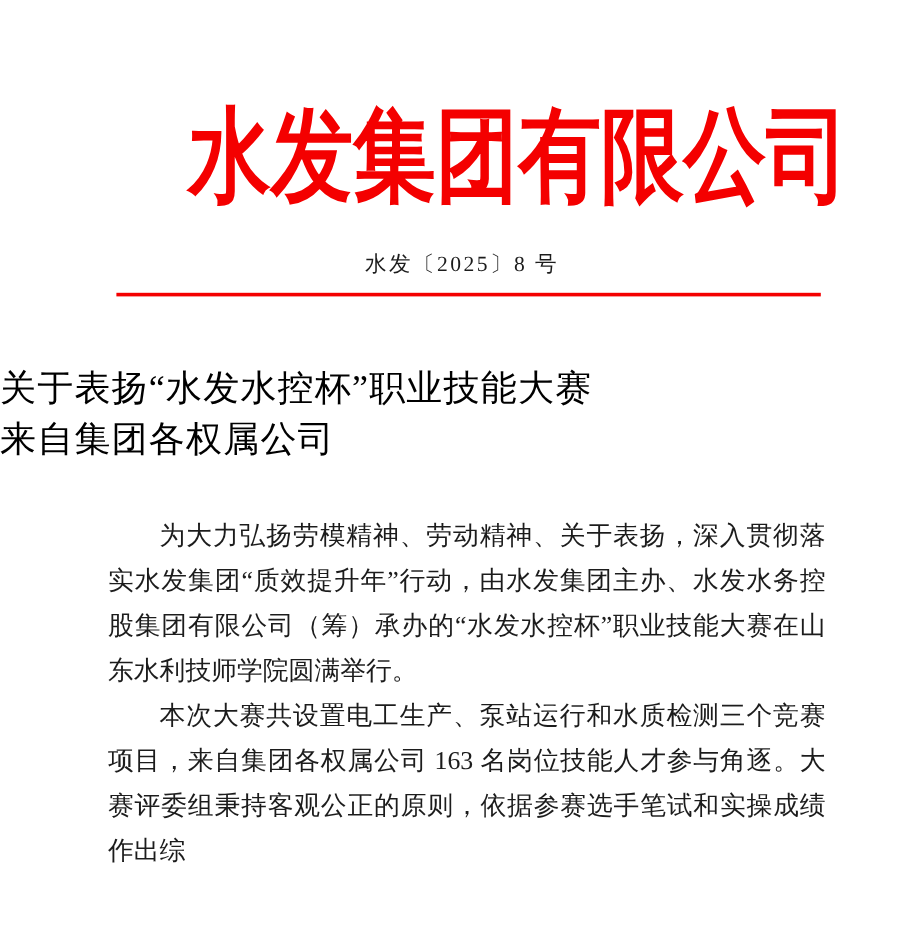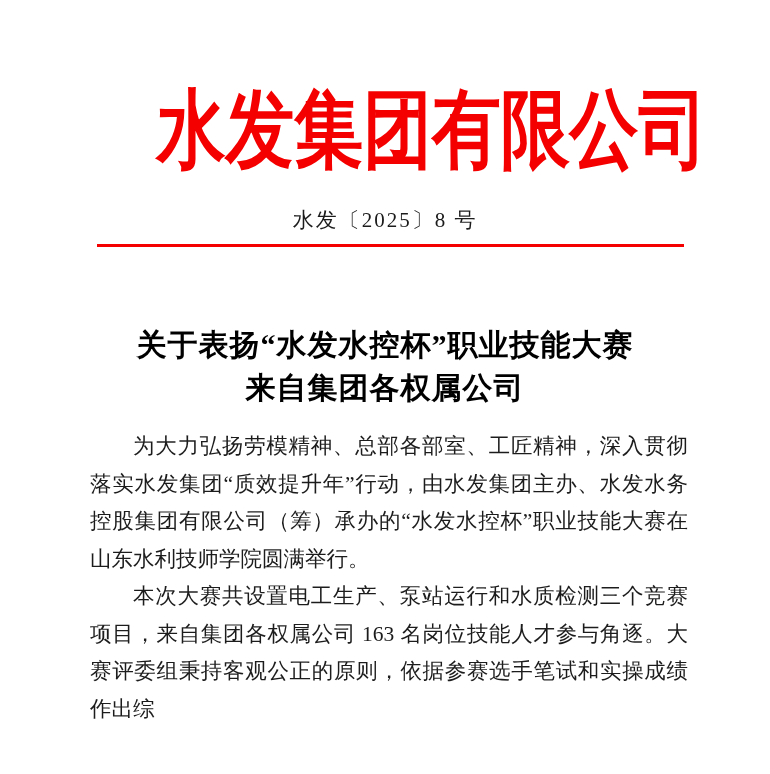--- a/index.html
+++ b/index.html
@@ -29,38 +29,38 @@
     font-weight:bold;
     color:var(--red);
     white-space:nowrap;
     transform:scaleX(0.80);
     transform-origin:50% 50%;
   }
   
   .doc-number{
     position:absolute;top:205px;left:0;width:770px;
     text-align:center;
-    font-size:21px;
+    font-size:18px;
     line-height:30px;
     letter-spacing:2px;
     color:var(--body-black);
   }
   
   .red-line{
     position:absolute;top:244px;left:97px;
     width:587px;height:3px;
     background:var(--red);
   }
   
   .doc-title{
-    position:absolute;top:323px;left:0;width:770px;
-    text-align:center;
+    position:absolute;top:302px;left:0;width:770px;
+    text-align:left;
     font-size:30px;
     line-height:43px;
-    font-weight:bold;
+    font-weight:normal;
     color:var(--title-black);
     letter-spacing:1px;
   }
   
   .doc-body{
     position:absolute;top:428px;left:90px;
     width:598px;
     font-size:21.5px;
     line-height:37.5px;
     color:var(--body-black);
@@ -82,17 +82,17 @@
   <div class="doc-number">水发〔2025〕8 号</div>
 
   <div class="red-line"></div>
 
   <div class="doc-title">
     <div>关于表扬“水发水控杯”职业技能大赛</div>
     <div>来自集团各权属公司</div>
   </div>
 
   <div class="doc-body">
-    <p class="para">为大力弘扬劳模精神、总部各部室、工匠精神，深入贯彻落实水发集团“质效提升年”行动，由水发集团主办、水发水务控股集团有限公司（筹）承办的“水发水控杯”职业技能大赛在山东水利技师学院圆满举行。</p>
+    <p class="para">为大力弘扬劳模精神、劳动精神、关于表扬，深入贯彻落实水发集团“质效提升年”行动，由水发集团主办、水发水务控股集团有限公司（筹）承办的“水发水控杯”职业技能大赛在山东水利技师学院圆满举行。</p>
     <p class="para">本次大赛共设置电工生产、泵站运行和水质检测三个竞赛项目，来自集团各权属公司 163 名岗位技能人才参与角逐。大赛评委组秉持客观公正的原则，依据参赛选手笔试和实操成绩作出综</p>
   </div>
 
 </div>
 
 </body></html>

